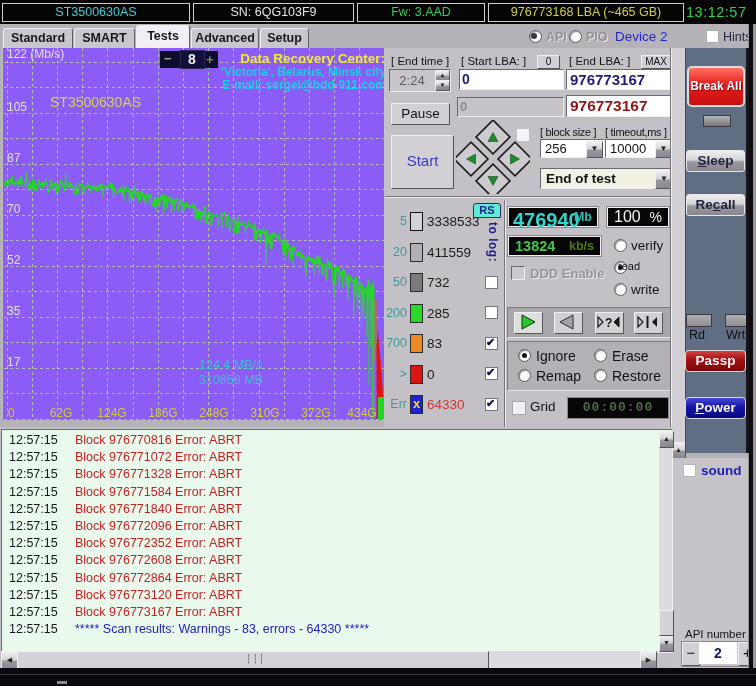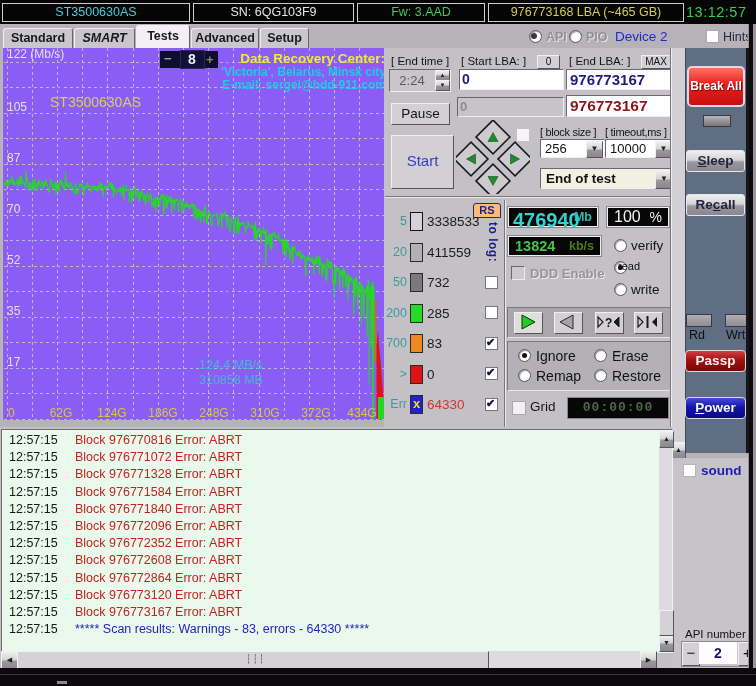--- a/index.html
+++ b/index.html
@@ -29,21 +29,21 @@
 <div class="abs" style="left:0;top:0;width:756px;height:24px;background:#050406;"></div>
 <div class="tbp" style="left:2px;width:186px;color:#42cede;">ST3500630AS</div>
 <div class="tbp" style="left:193px;width:159px;color:#e4e2e6;">SN: 6QG103F9</div>
 <div class="tbp" style="left:357px;width:126px;color:#3cc95a;">Fw: 3.AAD</div>
 <div class="tbp" style="left:488px;width:194px;color:#d6ce46;">976773168 LBA (~465 GB)</div>
 <div class="abs" style="left:686px;top:3px;width:62px;height:18px;color:#2cd14c;font-size:14.5px;
  line-height:18px;letter-spacing:0.5px;">13:12:57</div>
 
 <div class="abs" style="left:0;top:24px;width:756px;height:24px;background:#b6b3b8;"></div>
 <div class="tab" style="left:3px;width:68px;">Standard</div>
-<div class="tab" style="left:74px;width:59px;font-style:italic;">SMART</div>
+<div class="tab" style="left:74px;width:59px;">SMART</div>
 <div class="tab" style="left:136px;top:25px;height:23px;width:52px;background:#f2f0f4;line-height:21px;">Tests</div>
 <div class="tab" style="left:191px;width:66px;">Advanced</div>
 <div class="tab" style="left:260px;width:47px;">Setup</div>
 <div class="radio" style="left:529px;top:30px;"></div>
 <div class="abs" style="left:530.5px;top:32.5px;width:6px;height:6px;border-radius:50%;background:#3a383e;"></div>
 <div class="abs" style="left:546px;top:30px;color:#929095;font-weight:bold;font-size:12.5px;text-shadow:1px 1px 0 #e8e6ea;">API</div>
 <div class="radio" style="left:569px;top:30px;"></div>
 <div class="abs" style="left:586px;top:30px;color:#929095;font-weight:bold;font-size:12.5px;text-shadow:1px 1px 0 #e8e6ea;">PIO</div>
 <div class="abs" style="left:615px;top:29px;color:#2526ce;font-weight:normal;font-size:13.5px;">Device 2</div>
 <div class="chk" style="left:706px;top:30px;border-color:#aaa8ae;"></div>
@@ -132,21 +132,21 @@
 <div class="inp" style="left:540px;top:139px;width:59px;height:17px;color:#111;font-weight:normal;font-size:13px;line-height:17px;padding-left:4px;">256
   <span class="btn sgrad" style="right:1px;top:1px;width:15px;height:15px;font-size:8px;line-height:14px;color:#222;">▼</span></div>
 <div class="inp" style="left:605px;top:139px;width:63px;height:17px;color:#111;font-weight:normal;font-size:13px;line-height:17px;padding-left:4px;">10000
   <span class="btn sgrad" style="right:1px;top:1px;width:15px;height:15px;font-size:8px;line-height:14px;color:#222;">▼</span></div>
 <div class="inp" style="left:540px;top:168px;width:128px;height:19px;background:#f1f0e3;color:#141414;font-size:13.5px;line-height:19px;padding-left:5px;">End of test
   <span class="btn sgrad" style="right:1px;top:1px;width:16px;height:17px;font-size:8px;line-height:16px;color:#222;">▼</span></div>
 
 <div class="abs" style="left:385px;top:196px;width:285px;height:1px;background:#77757b;"></div>
 <div class="abs" style="left:385px;top:197px;width:285px;height:1px;background:#eceaee;"></div>
 
-<div class="btn" style="left:473px;top:203px;width:26px;height:13px;background:#fdba74;border:1px solid #2a2a66;border-radius:3px 3px 0 0;color:#20208c;font-weight:bold;font-size:11px;line-height:12px;">RS</div>
+<div class="btn" style="left:473px;top:203px;width:26px;height:13px;background:#5eead4;border:1px solid #2a2a66;border-radius:3px 3px 0 0;color:#20208c;font-weight:bold;font-size:11px;line-height:12px;">RS</div>
 <div class="abs" style="left:386px;top:214px;width:21px;text-align:right;color:#3d9a9c;font-size:12.5px;">5</div>
 <div class="abs" style="left:410px;top:212px;width:11px;height:17px;background:#d4d2d7;border:1.5px solid #141414;"></div>
 <div class="abs" style="left:427px;top:214px;color:#1a1a1a;font-size:13.5px;">3338533</div>
 <div class="abs" style="left:386px;top:244.5px;width:21px;text-align:right;color:#3d9a9c;font-size:12.5px;">20</div>
 <div class="abs" style="left:410px;top:242.5px;width:11px;height:17px;background:#b2b0b5;border:1.5px solid #2a2a2a;"></div>
 <div class="abs" style="left:427px;top:244.5px;color:#1a1a1a;font-size:13.5px;">411559</div>
 <div class="abs" style="left:386px;top:275px;width:21px;text-align:right;color:#3d9a9c;font-size:12.5px;">50</div>
 <div class="abs" style="left:410px;top:273px;width:11px;height:17px;background:#7b797e;border:1.5px solid #2a2a2a;"></div>
 <div class="abs" style="left:427px;top:275px;color:#1a1a1a;font-size:13.5px;">732</div>
 <div class="chk" style="left:485px;top:275.5px;"></div>

